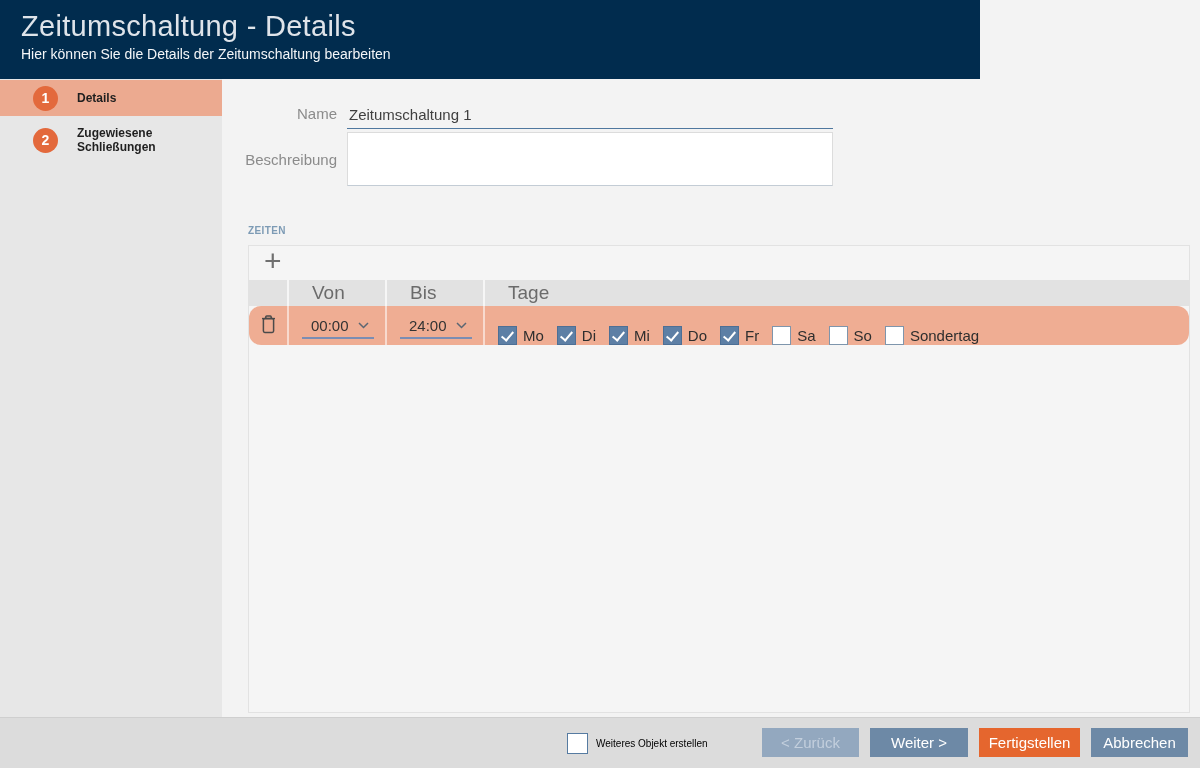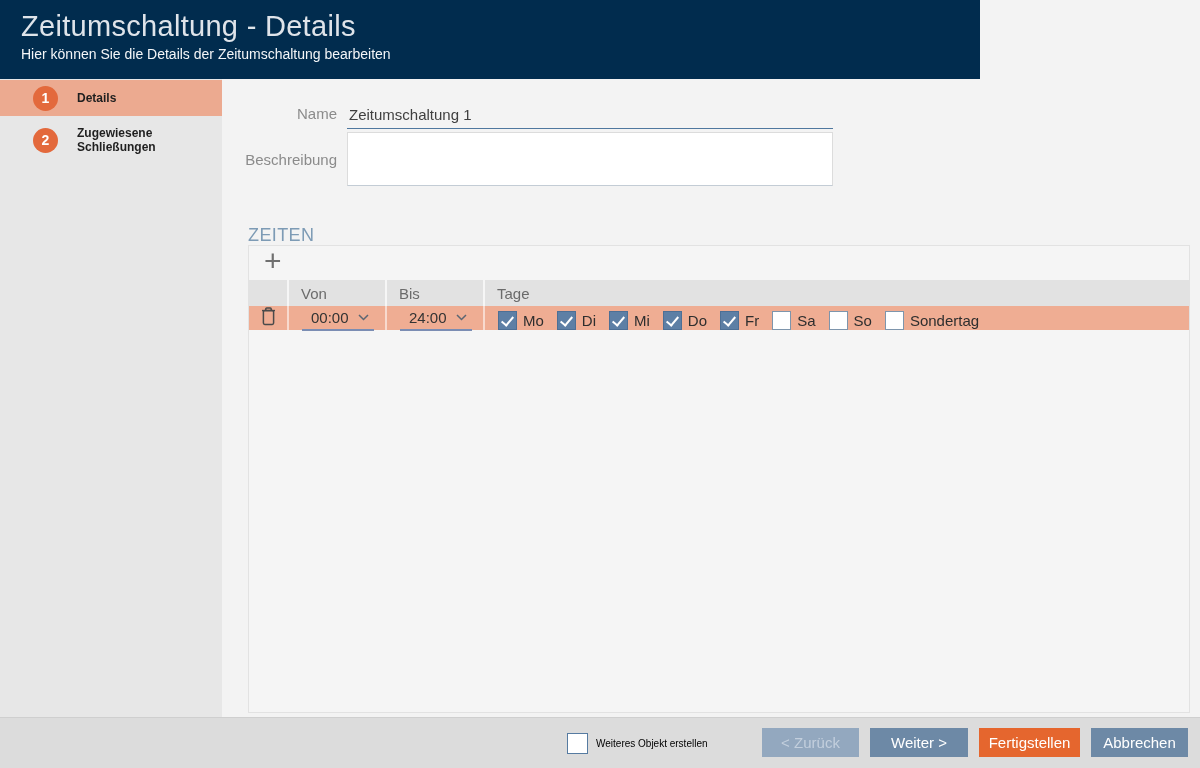--- a/index.html
+++ b/index.html
@@ -31,34 +31,34 @@
                  font-size:15px; color:var(--label_gray); }
   .name-label { top:26px; }
   .name-input { position:absolute; left:125px; top:24px; width:486px; height:26px;
                 background:transparent; border:none; border-bottom:1px solid var(--name_underline);
                 font-size:15px; color:#3f3f3f; padding:0 2px 3px 2px; outline:none; }
   .desc-label { top:72px; }
   .desc-input { position:absolute; left:125px; top:53px; width:486px; height:54px;
                 background:#fff; border:1px solid #dcdcdc; border-bottom-color:#c3ccd5;
                 font-size:15px; color:#3f3f3f; padding:4px 6px; resize:none; outline:none; }
 
-  .section-label { position:absolute; left:26px; top:146px; font-size:18px; font-weight:normal;
+  .section-label { position:absolute; left:26px; top:146px; font-size:10px; font-weight:bold;
                    color:var(--section_label); letter-spacing:.4px; }
 
   
   .panel { position:absolute; left:26px; top:166px; width:942px; height:468px;
            background:var(--panel_bg); border:1px solid var(--panel_border); }
   .add-row { height:34px; display:flex; align-items:center; }
   .add-btn { background:none; border:none; font-size:30px; font-weight:300; color:#6f6f6f;
              line-height:26px; padding:0 0 4px 15px; cursor:pointer; }
   .thead { display:flex; height:26px; background:var(--thead_bg); }
-  .th { font-size:15px; color:var(--thead_text); display:flex; align-items:center;
-        padding-left:12px; border-right:2px solid #f6f6f6; }
+  .th { font-size:19px; color:var(--thead_text); display:flex; align-items:center;
+        padding-left:23px; border-right:2px solid #f6f6f6; }
   .th:last-child { border-right:none; }
-  .trow { display:flex; height:24px; background:var(--row_salmon); }
+  .trow { display:flex; height:39px; background:var(--row_salmon);border-radius:12px; }
   .td { display:flex; align-items:center; border-right:2px solid rgba(255,255,255,.55); }
   .td:last-child { border-right:none;align-items:flex-end; }
   .col-del { width:40px; justify-content:center; }
   .col-von, .col-bis { width:98px; }
   .col-tage { flex:1; }
 
   .trash-btn { background:none; border:none; cursor:pointer; display:flex; align-items:center; padding:2px; }
   .dropdown { margin-left:13px; width:72px; display:flex; align-items:center;
               justify-content:space-between; border-bottom:2px solid var(--underline_blue);
               padding:2px 5px 3px 9px; cursor:pointer; height:24px; margin-top:2px; }

